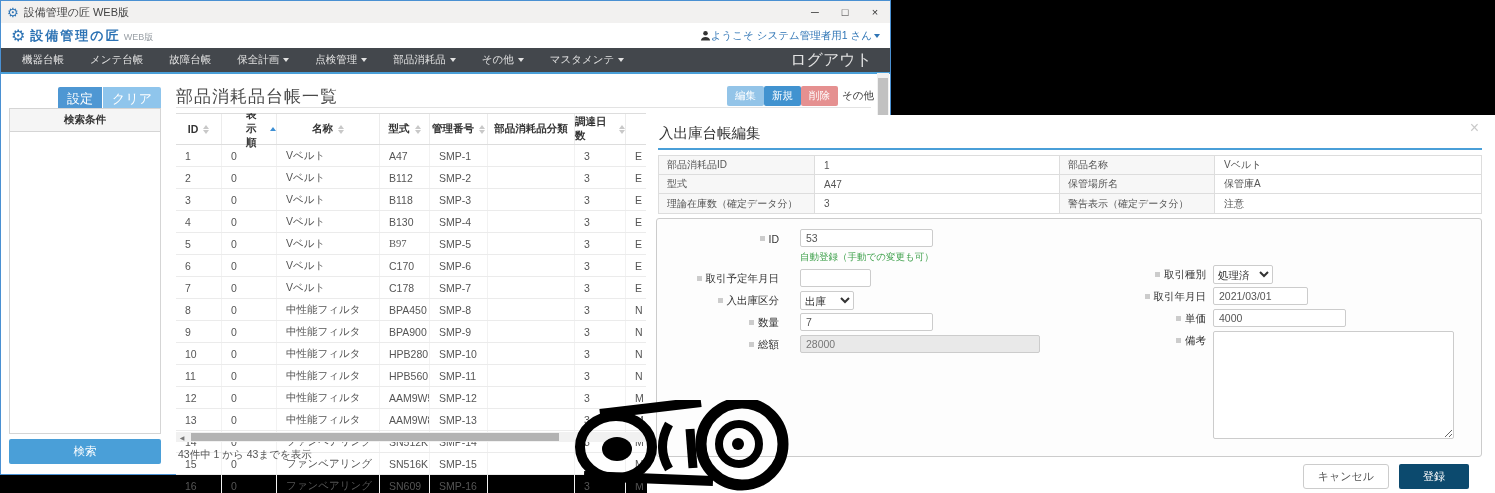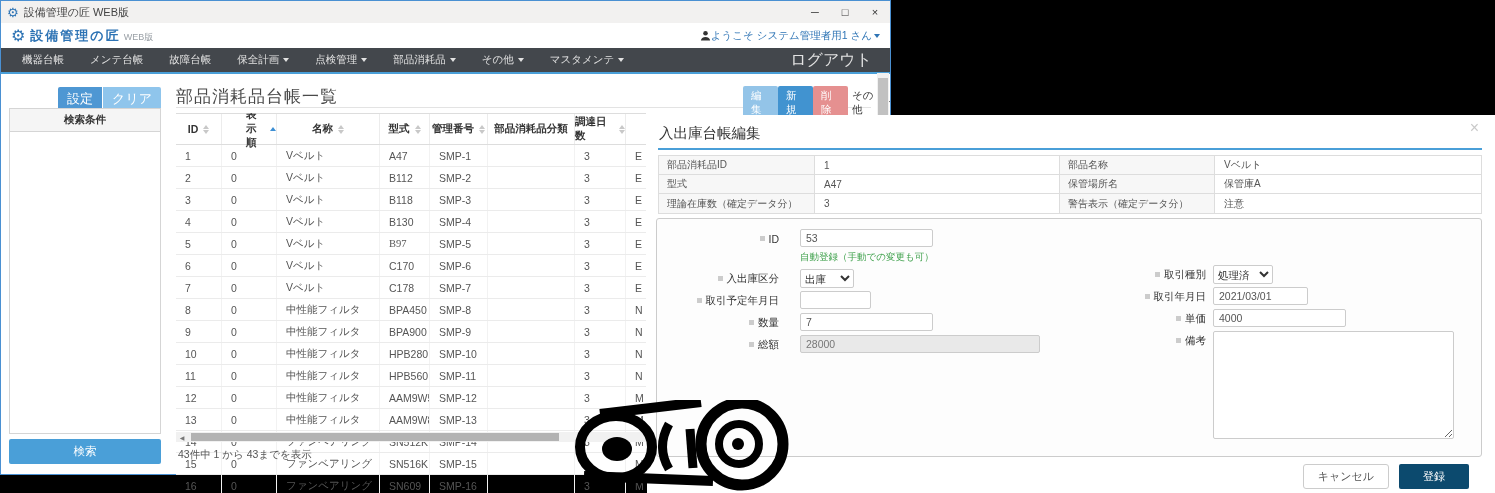--- a/index.html
+++ b/index.html
@@ -41,21 +41,21 @@
                   border:1px solid #d5d5d5; background:#fff; }
   .search-panel-header { height:23px; background:#f5f5f5; border-bottom:1px solid #d5d5d5; display:flex;
                          align-items:center; justify-content:center; font-size:10.5px; font-weight:bold; color:#333; }
   .search-btn { position:absolute; left:8px; top:438px; width:152px; height:25px; background:#4a9fd8;
                 color:#fff; font-size:11.5px; display:flex; align-items:center; justify-content:center;
                 border-radius:2px; cursor:pointer; }
 
   
   .page-title { position:absolute; left:175px; top:84px; font-size:17px; color:#4a4a4a; letter-spacing:1px; }
   .content-rule { position:absolute; left:175px; top:106px; width:695px; height:1px; background:#e3e3e3; }
-  .action-bar { position:absolute; top:85px; left:726px; display:flex; align-items:center;margin-left:16px; }
+  .action-bar { position:absolute; top:85px; left:726px; display:flex; align-items:center; }
   .abtn { color:#fff; font-size:10.5px; padding:3px 8px; border-radius:2px; cursor:pointer; }
   .abtn.edit { background:#93c4e8; }
   .abtn.new  { background:#4193d0; }
   .abtn.del  { background:#e59090; }
   .other-menu { color:#333; font-size:10.5px; display:flex; align-items:center; margin-left:4px; cursor:pointer; }
   .caret-dk { width:0; height:0; border-left:3.5px solid transparent; border-right:3.5px solid transparent;
               border-top:4px solid #333; display:inline-block; margin-left:4px; }
 
   .table-wrap { position:absolute; left:175px; top:112px; width:470px; overflow:hidden; }
   .t-header { display:flex; border-top:1px solid #ddd; border-bottom:1px solid #ddd; height:32px; width:559px; background:#fff; }
@@ -445,32 +445,32 @@
           <span class="f-label fl-l">
             <span class="mk"></span>
             <span>ID</span>
           </span>
           <input class="f-input" style="width: 133px;" value="53">
         </div>
         <div class="f-note">自動登録（手動での変更も可）</div>
         <div class="f-row">
           <span class="f-label fl-l">
             <span class="mk"></span>
+            <span>取引予定年月日</span>
+          </span>
+          <input class="f-input" style="width: 71px;" value="">
+        </div>
+        <div class="f-row">
+          <span class="f-label fl-l">
+            <span class="mk"></span>
             <span>入出庫区分</span>
           </span>
           <select class="f-select" style="width:54px">
             <option>出庫</option>
           </select>
-        </div>
-        <div class="f-row">
-          <span class="f-label fl-l">
-            <span class="mk"></span>
-            <span>取引予定年月日</span>
-          </span>
-          <input class="f-input" style="width: 71px;" value="">
         </div>
         <div class="f-row">
           <span class="f-label fl-l">
             <span class="mk"></span>
             <span>数量</span>
           </span>
           <input class="f-input" style="width: 133px;" value="7">
         </div>
         <div class="f-row">
           <span class="f-label fl-l">

